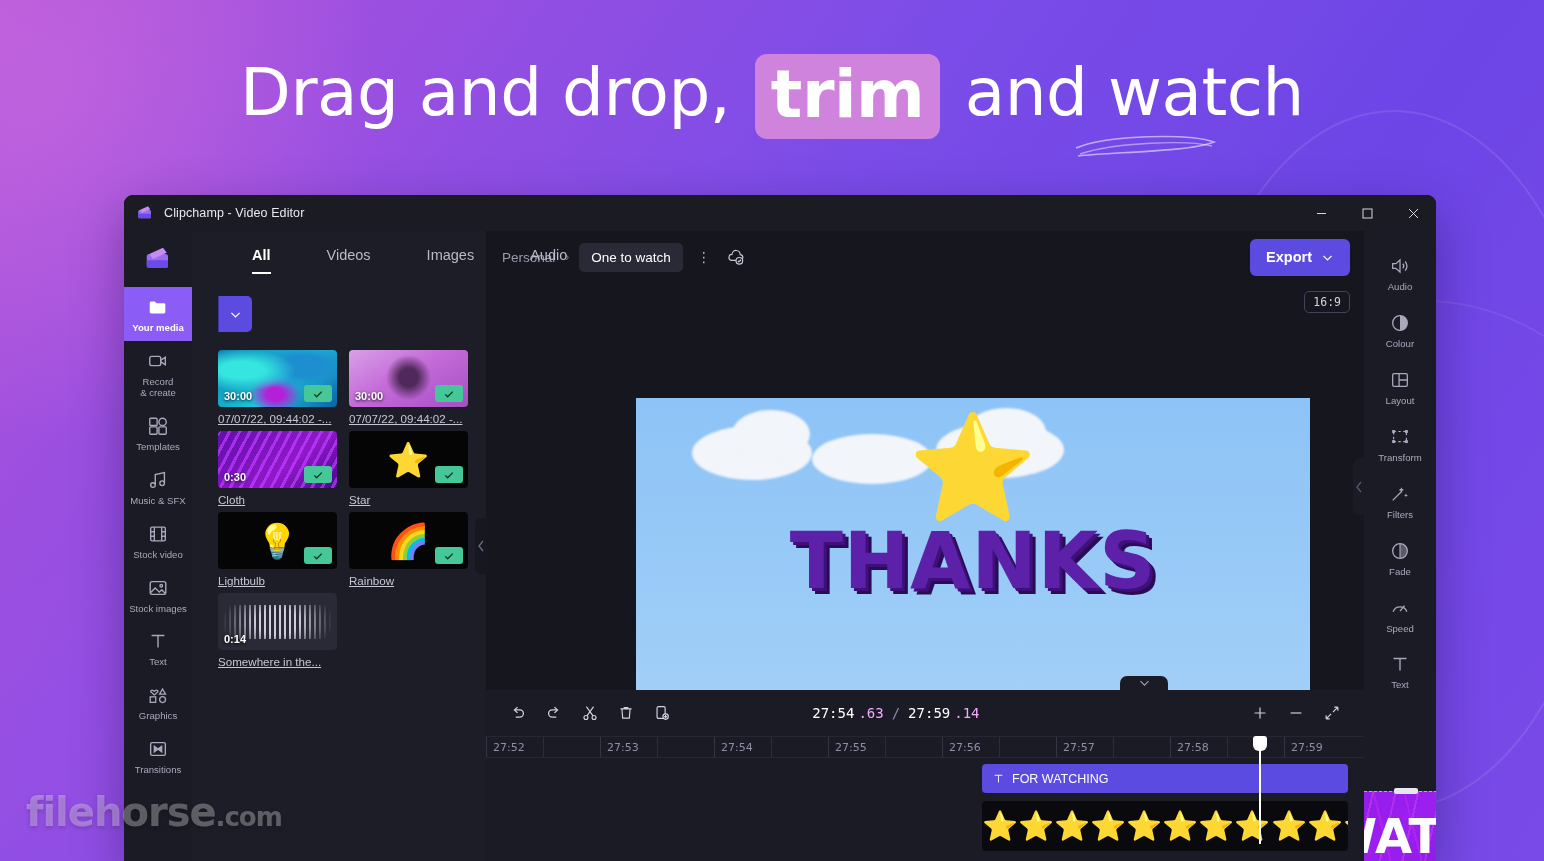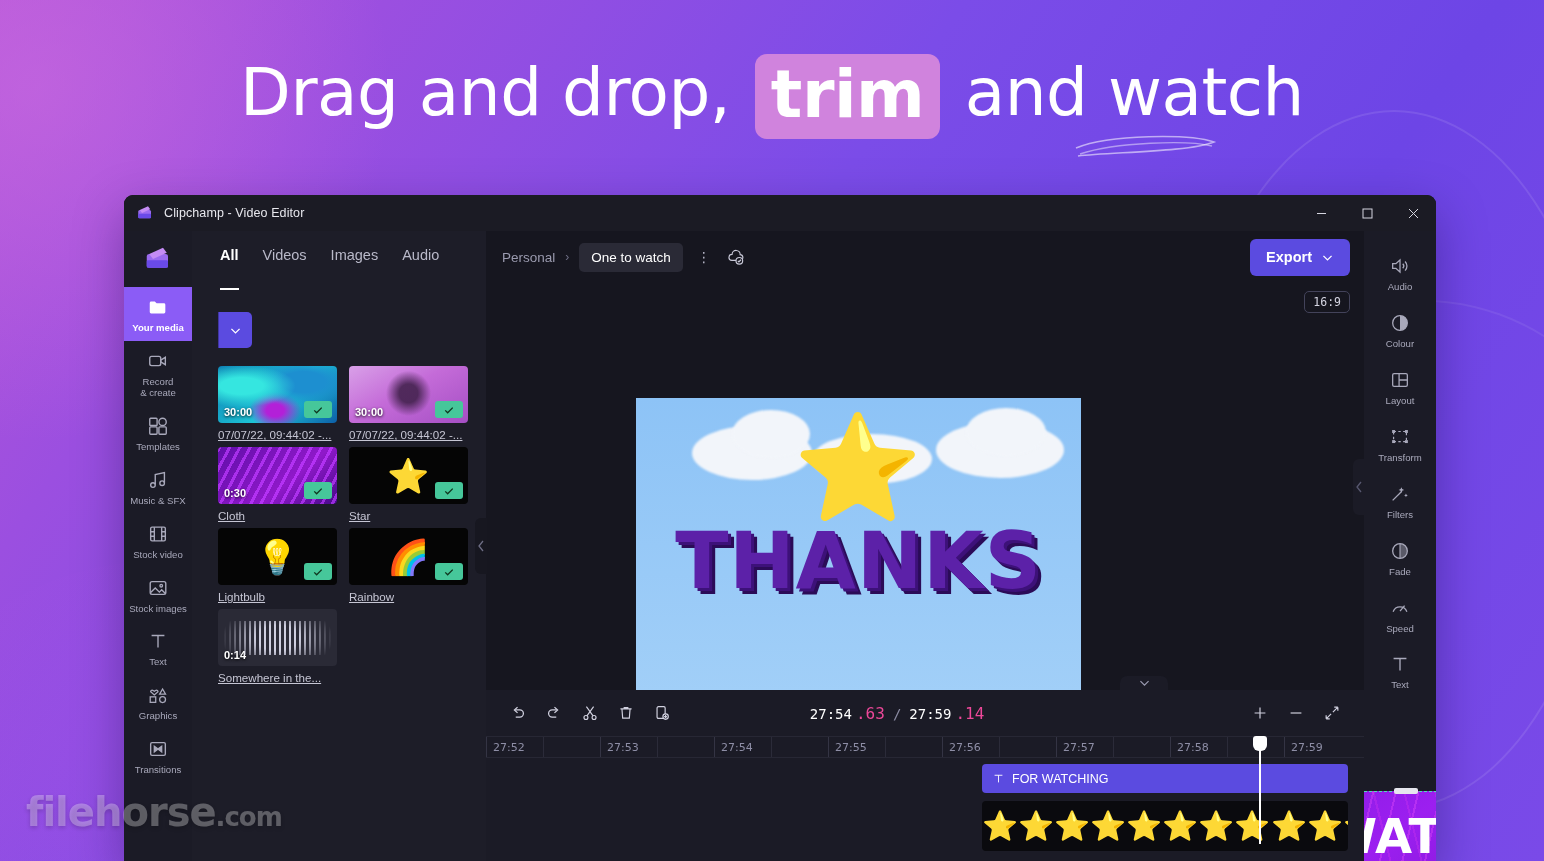--- a/index.html
+++ b/index.html
@@ -102,21 +102,21 @@
 
   
   .media-panel {
     width: 294px; flex: 0 0 294px; background: #1d1d28;
     display: flex; flex-direction: column; position: relative;
   }
   .media-tabs {
     display: flex; gap: 24px; padding: 16px 16px 0 28px;
     font-size: 14.5px; color: #b9b9c9;
   }
-  .media-tab { padding-bottom: 25px; cursor: pointer; }
+  .media-tab { padding-bottom: 9px; cursor: pointer; margin-left: 32px; }
   .media-tab.active { color: #fff; font-weight: 600; border-bottom: 2px solid #fff; }
   .import-row {
     display: flex; margin: 22px 20px 0 26px; height: 36px;
   }
   .import-btn {
     flex: 1; background: #5b4be0; color: #fff; font-size: 13.5px; font-weight: 600;
     border: none; border-radius: 5px 0 0 5px; cursor: pointer;
     display:flex; align-items:center; justify-content:center;
   }
   .import-caret {
@@ -203,21 +203,21 @@
   }
 
   .preview-wrap { flex: 1; position: relative; display: flex; align-items: flex-start; justify-content: center; min-height:0; }
   .ratio-badge {
     position: absolute; right: 14px; top: 8px; color: #d5d5e2;
     border: 1px solid #43435a; border-radius: 5px; padding: 3px 8px;
     font-family: "DejaVu Sans Mono", monospace; font-size: 11.5px;
   }
   .video-frame {
     position: absolute; left: 150px; top: 115px;
-    width: 445px; height: 322px; background: #8fc4f5; overflow: hidden;
+    width: 674px; height: 322px; background: #8fc4f5; overflow: hidden;
   }
   .vf-sky { position:absolute; inset:0; background: linear-gradient(#8dc3f6, #a3d0f8); }
   .cloud {
     position: absolute; background: #f2f5fa; border-radius: 50%;
     filter: blur(1px);
   }
   .vf-thanks {
     position: absolute; left: 0; right: 0; top: 118px; text-align: center;
     font-family: "DejaVu Sans", sans-serif;
     font-size: 78px; font-weight: 700; letter-spacing: 1px;
@@ -274,21 +274,21 @@
   }
   .tl-toolbar { height: 46px; display: flex; align-items: center; padding: 0 16px; gap: 4px; }
   .tl-btn {
     width: 32px; height: 30px; display: flex; align-items: center; justify-content: center;
     color: #d2d2e0; border-radius: 4px; cursor: pointer;
   }
   .tl-time {
     margin: 0 auto; font-family: "DejaVu Sans Mono", monospace; font-size: 14px;
     color: #fff; display: flex; align-items: baseline; gap: 4px;
   }
-  .tl-time .frac { color: #ec4899; font-size: 16px; }
+  .tl-time .frac { color: #f0abfc; font-size: 14px; }
   .tl-time .sep { color: #8d8da4; margin: 0 4px; }
   .tl-right { display: flex; gap: 4px; margin-left: auto; }
   .tl-ruler {
     height: 22px; border-top: 1px solid #272734; border-bottom: 1px solid #272734;
     position: relative; overflow: hidden;
   }
   .tick {
     position: absolute; top: 0; bottom: 0; border-left: 1px solid #343444;
     padding-left: 6px; color: #8e8ea6; font-size: 11px; line-height: 22px;
     font-family: "DejaVu Sans", sans-serif;

